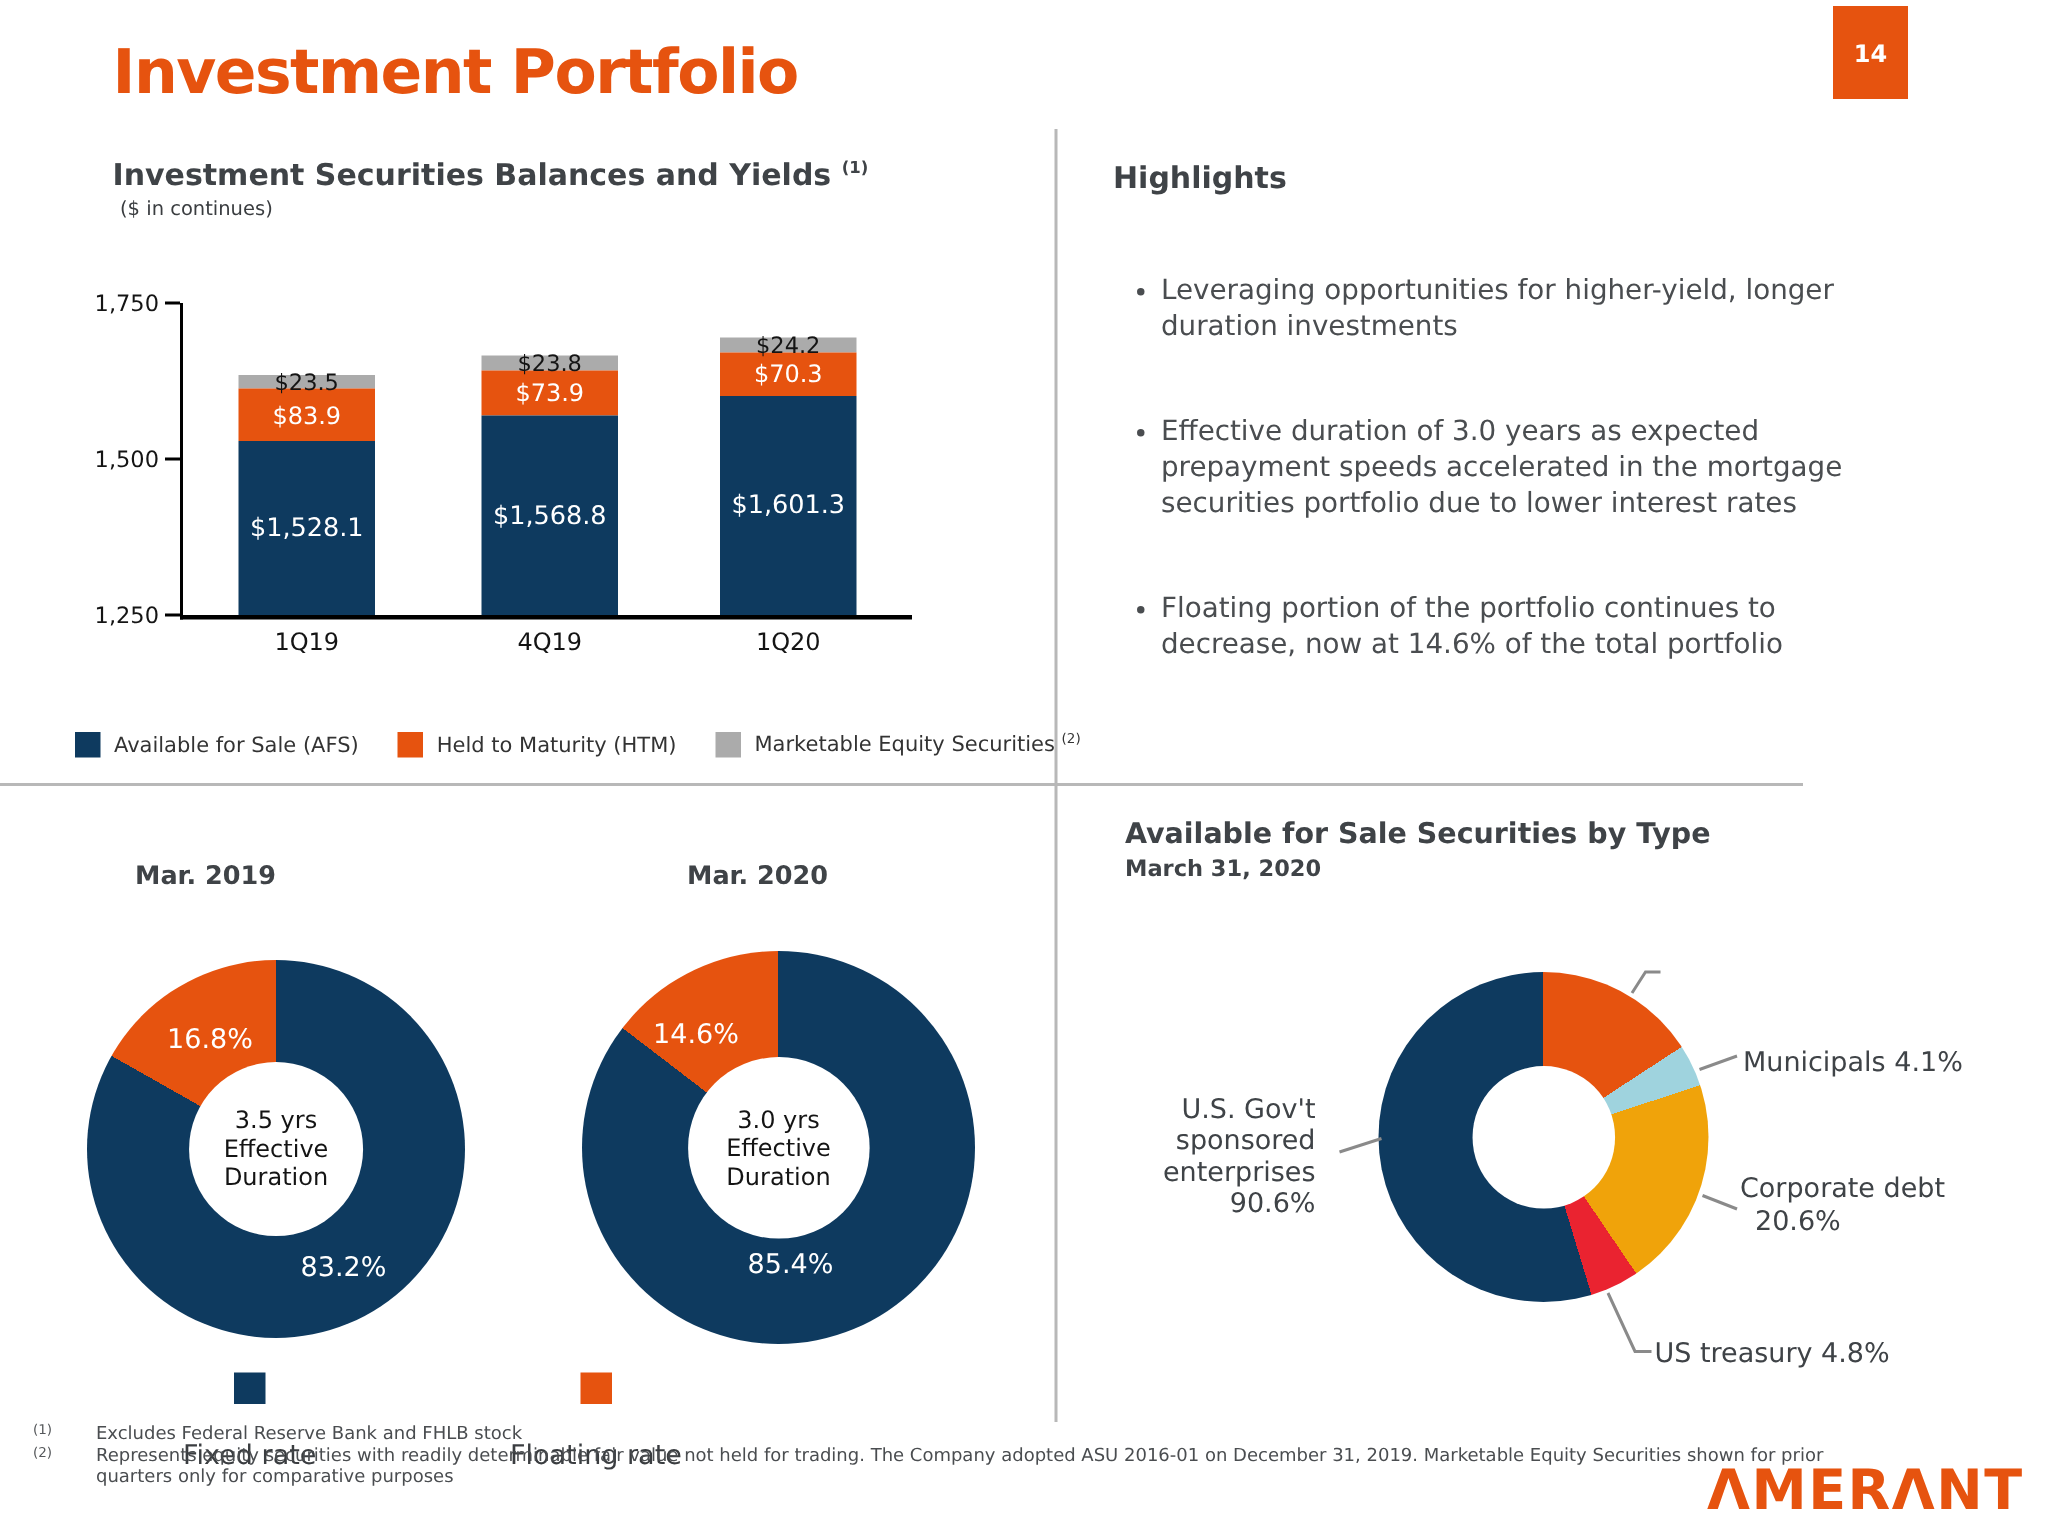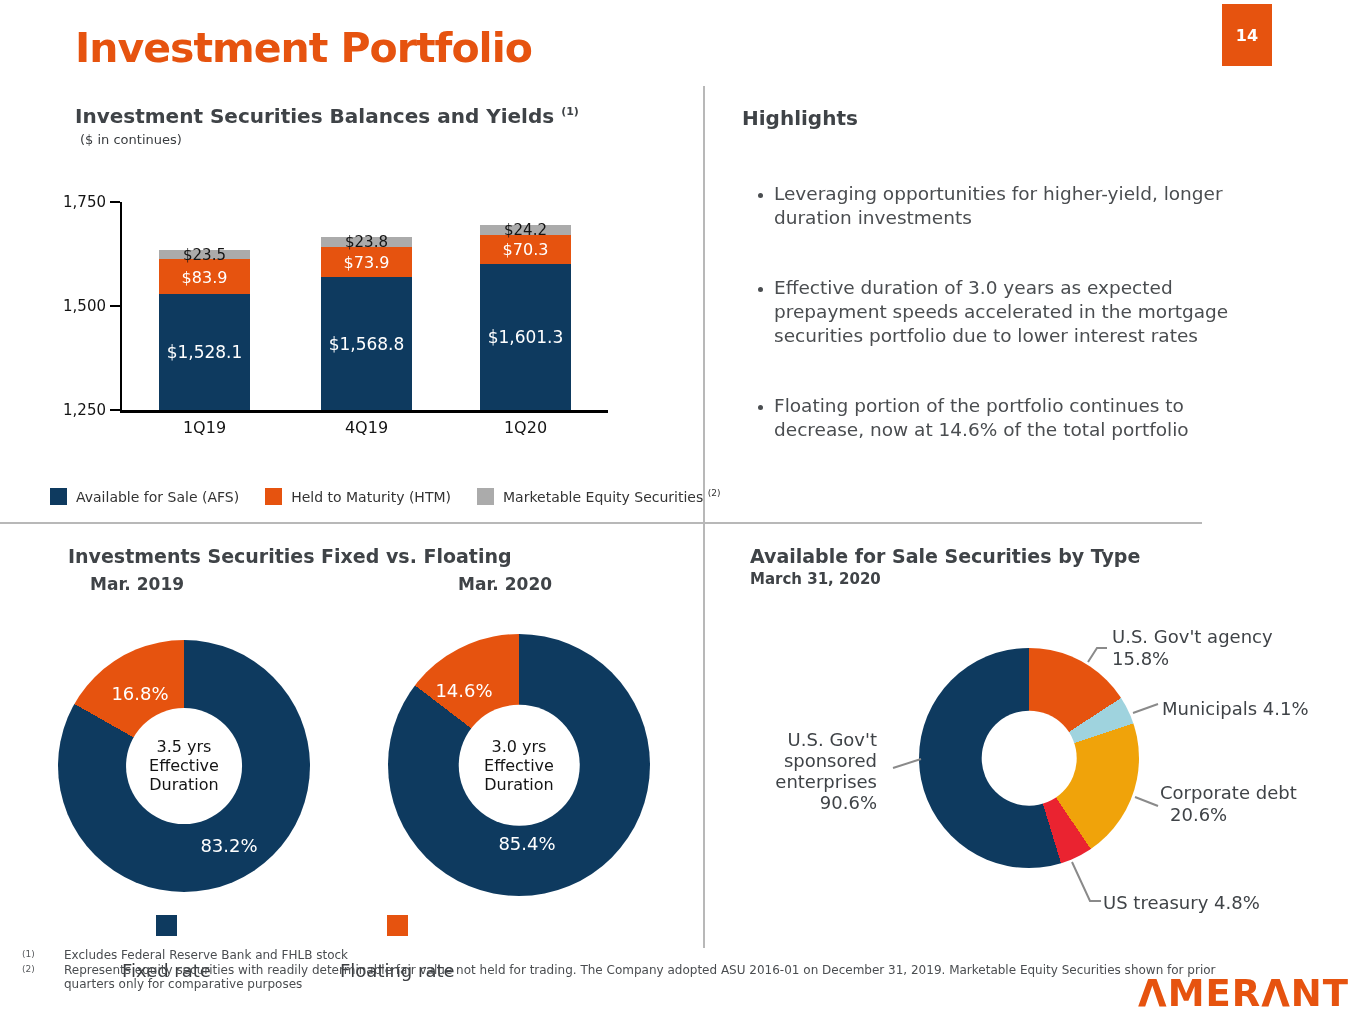--- a/index.html
+++ b/index.html
@@ -169,21 +169,20 @@
 
   <div class="abs highlights">
     <h2>Highlights</h2>
     <ul>
         <li>Leveraging opportunities for higher-yield, longer duration investments</li>
         <li>Effective duration of 3.0 years as expected prepayment speeds accelerated in the mortgage securities portfolio due to lower interest rates</li>
         <li>Floating portion of the portfolio continues to decrease, now at 14.6% of the total portfolio</li>
       </ul>
   </div>
 
-  <div class="abs h2 ff-title">Investments Securities Fixed vs. Floating</div>
   <div class="abs ff-sub ff-sub-2019">Mar. 2019</div>
   <div class="abs ff-sub ff-sub-2020">Mar. 2020</div>
 
   <div class="abs donut donut-2019" style="background: conic-gradient(rgb(14, 58, 95) 0%, rgb(14, 58, 95) 83.2%, rgb(230, 83, 15) 83.2%, rgb(230, 83, 15) 100%);">
     <div class="hole">
         <div class="line">3.5 yrs</div>
         <div class="line">Effective</div>
         <div class="line">Duration</div>
       </div>
   </div>
@@ -217,24 +216,20 @@
   </div>
 
   <svg class="abs leader-svg" viewBox="0 0 330 340">
     <polyline points="228,62 237,48 247,48" fill="none" stroke="#8A8A8A" stroke-width="2"></polyline>
     <polyline points="273,113 298,104" fill="none" stroke="#8A8A8A" stroke-width="2"></polyline>
     <polyline points="275,197 298,206" fill="none" stroke="#8A8A8A" stroke-width="2"></polyline>
     <polyline points="212,262 230,301 241,301" fill="none" stroke="#8A8A8A" stroke-width="2"></polyline>
     <polyline points="33,168 61,159" fill="none" stroke="#8A8A8A" stroke-width="2"></polyline>
   </svg>
 
-  <div class="abs pie-label lbl-agency">
-      <div class="line">U.S. Gov't agency</div>
-      <div class="line">15.8%</div>
-    </div>
   <div class="abs pie-label lbl-muni">
       <div class="line">Municipals 4.1%</div>
     </div>
   <div class="abs pie-label lbl-corp">
       <div class="line">Corporate debt</div>
       <div class="line">20.6%</div>
     </div>
   <div class="abs pie-label lbl-treas">
       <div class="line">US treasury 4.8%</div>
     </div>

